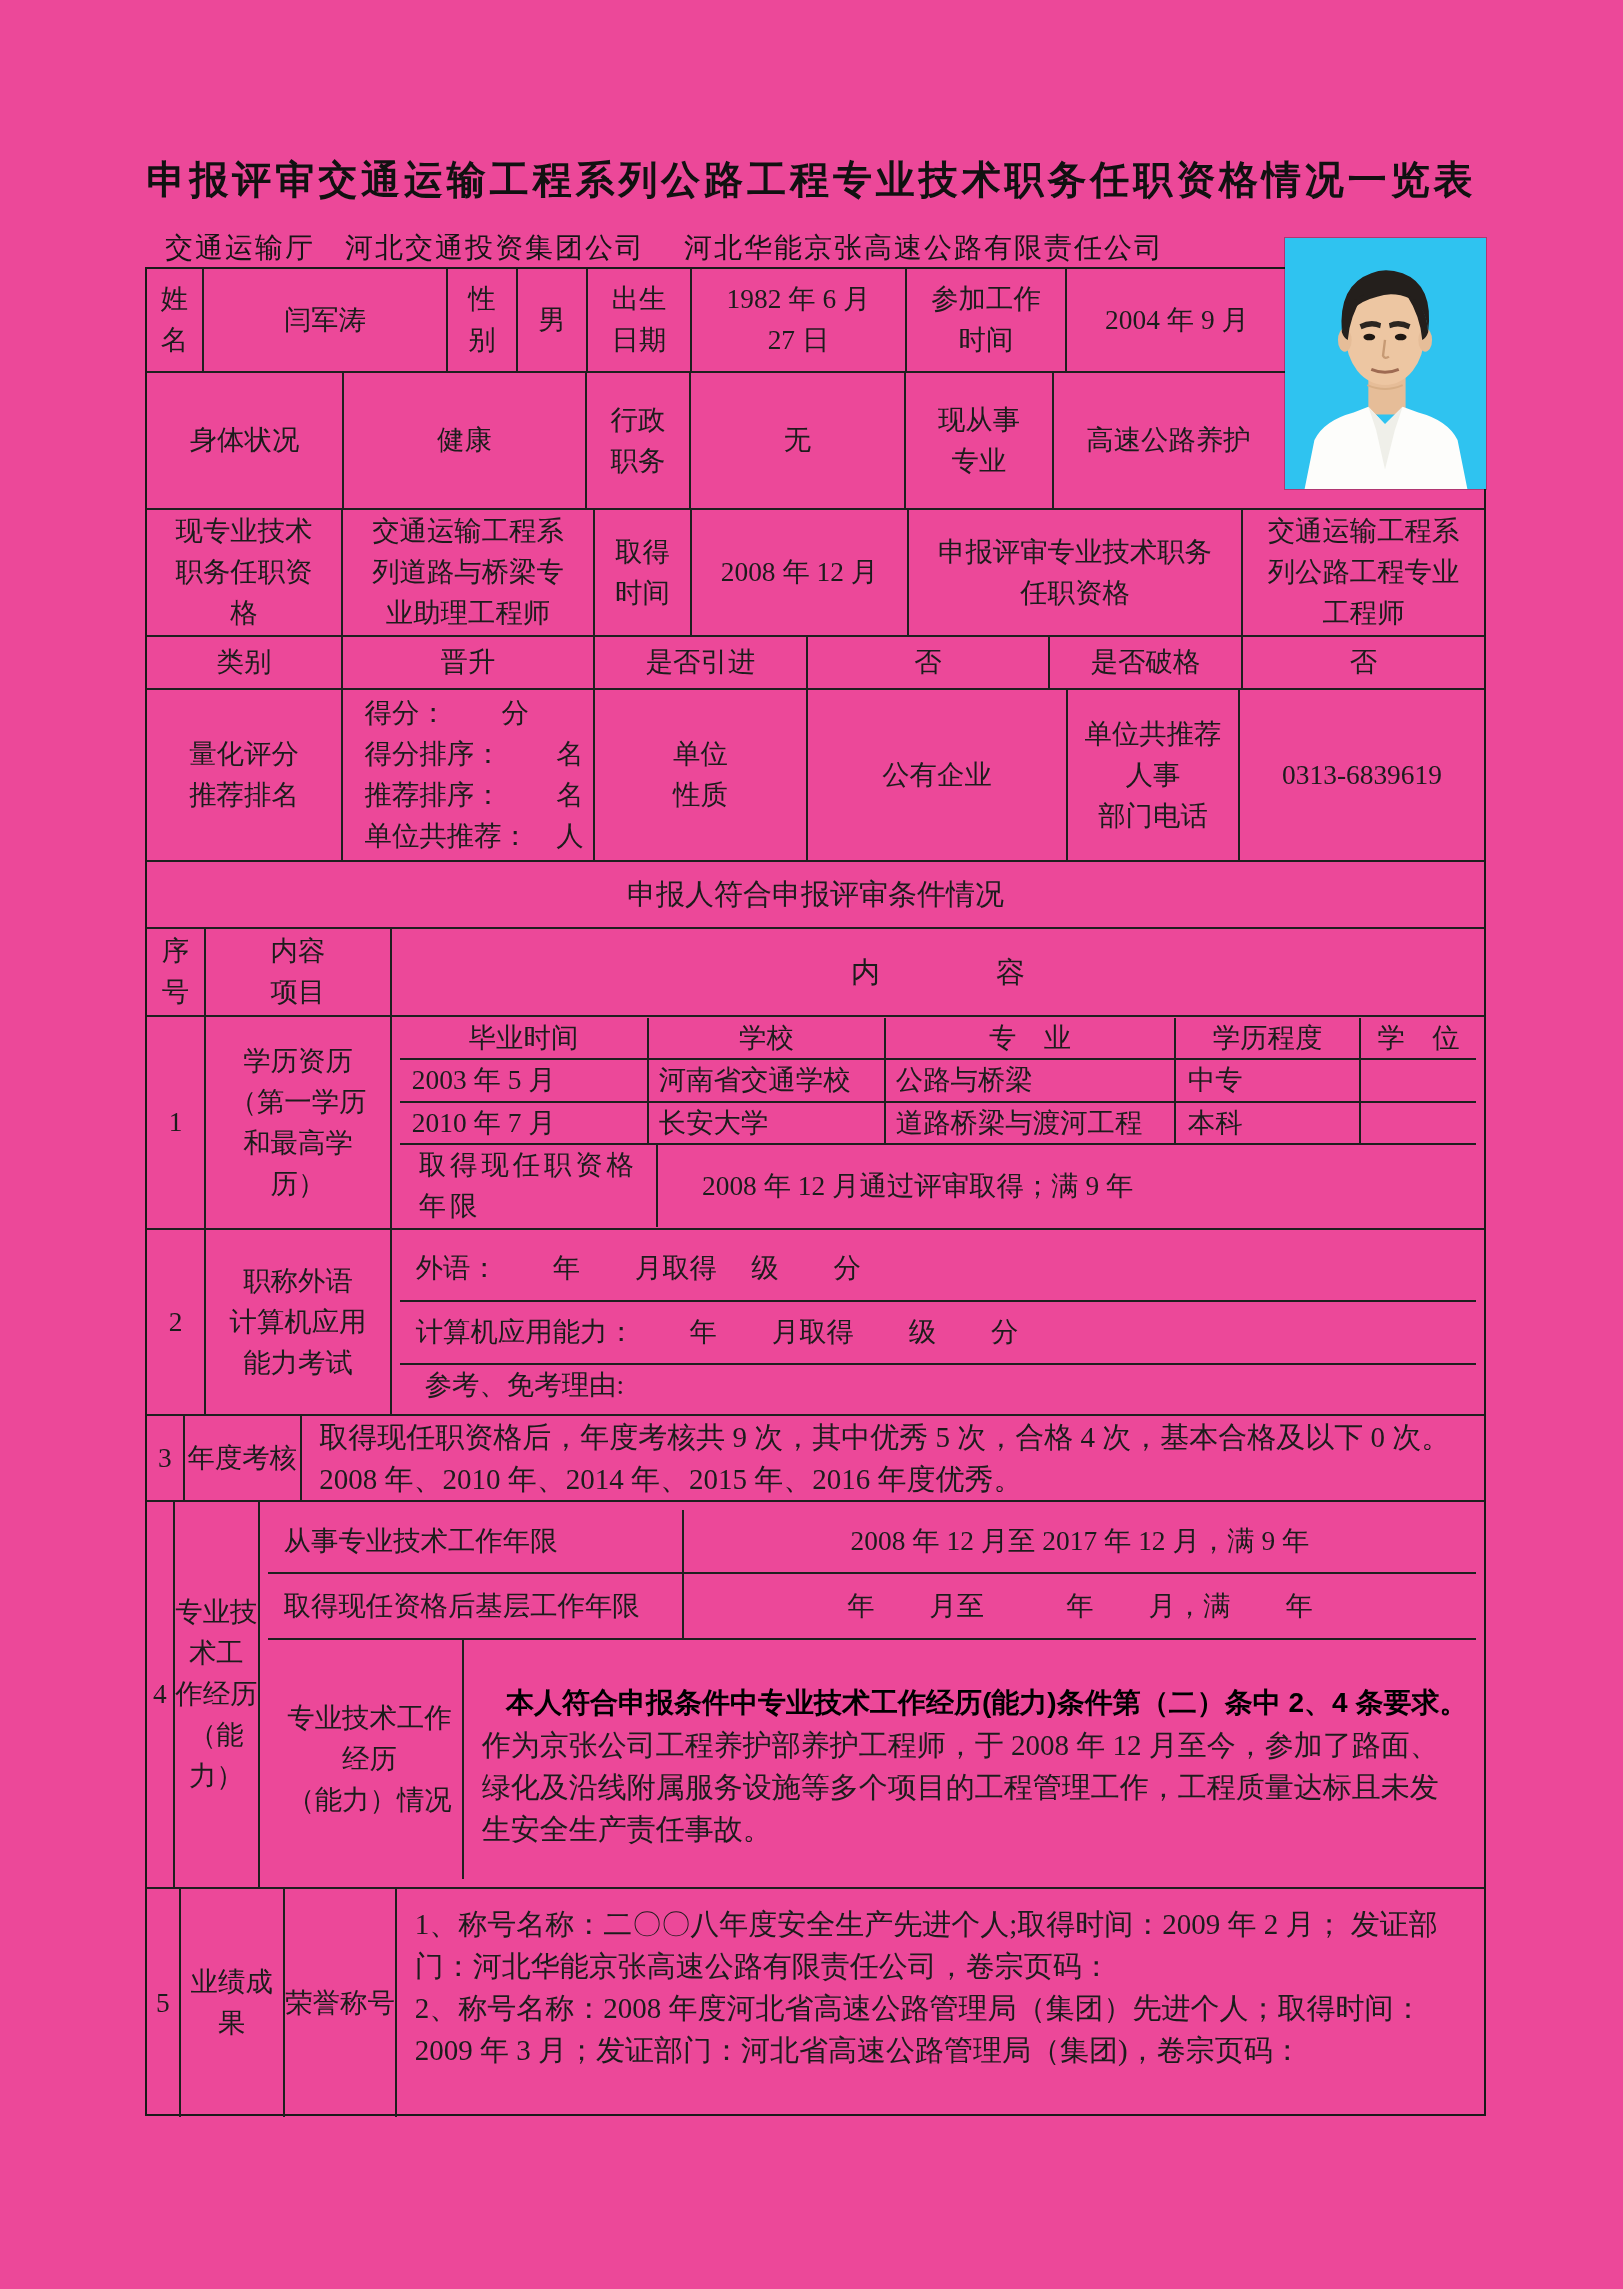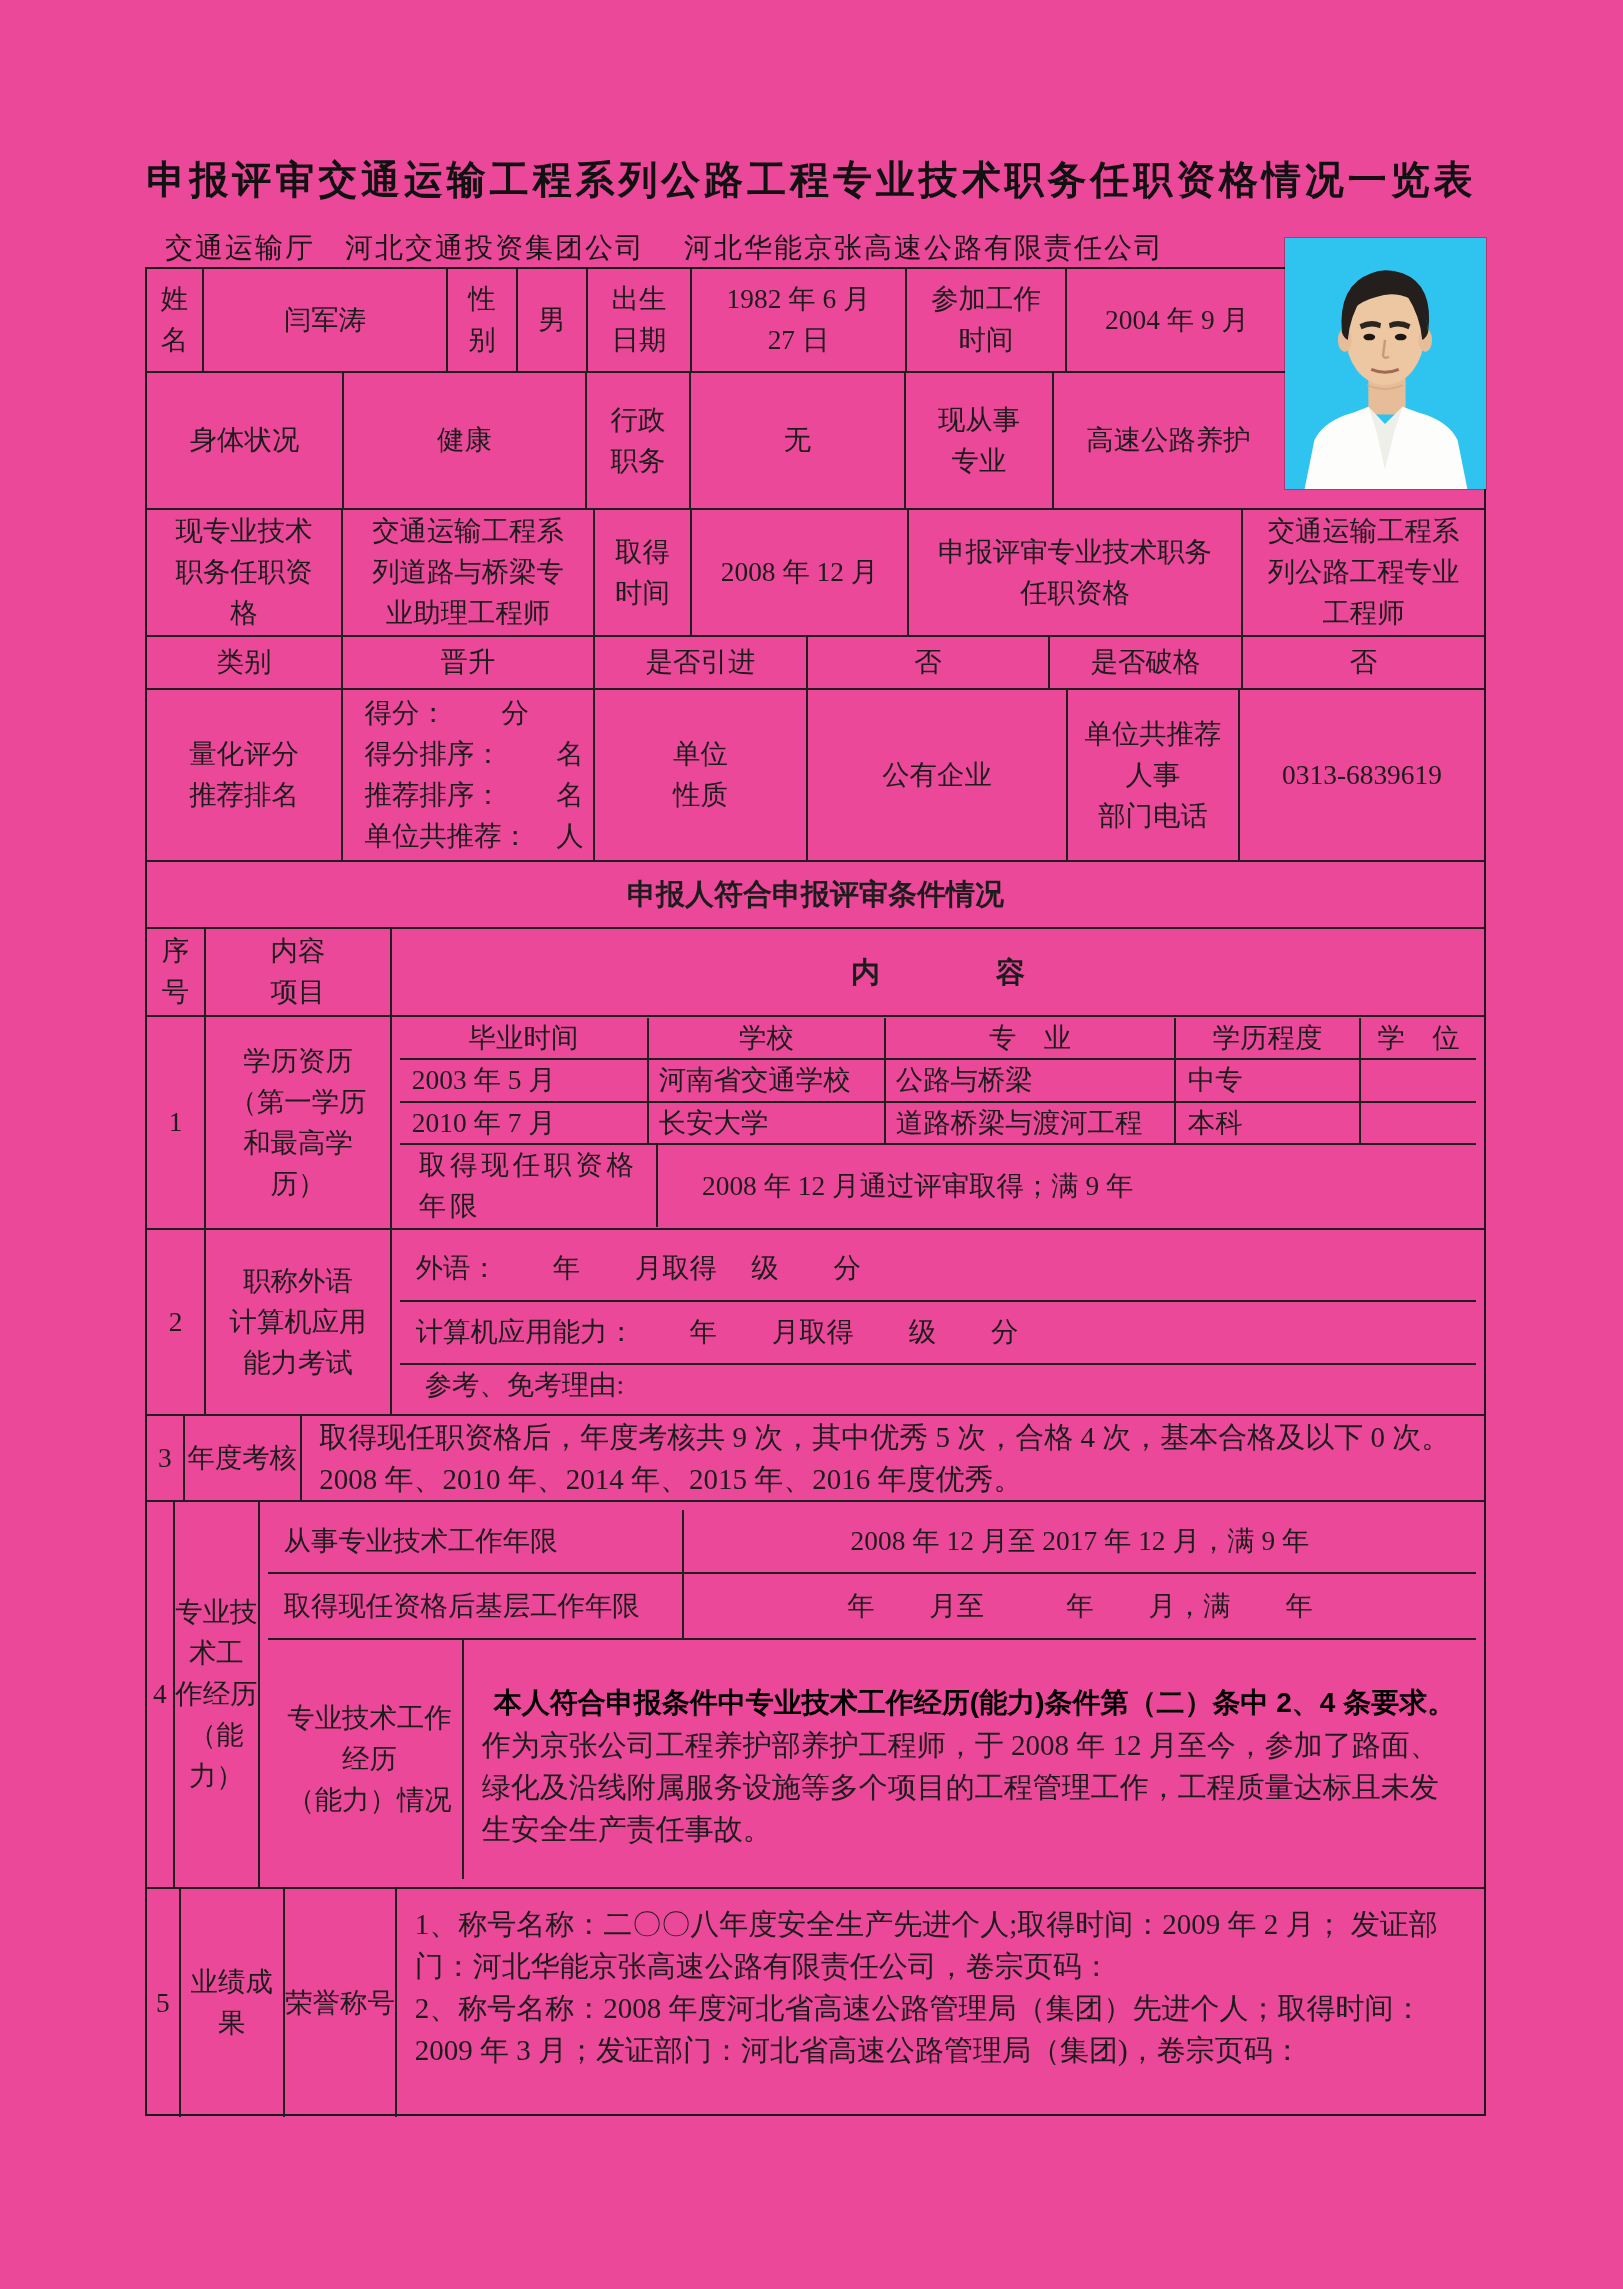--- a/index.html
+++ b/index.html
@@ -30,21 +30,21 @@
     display:flex; align-items:center; justify-content:center;
     text-align:center; font-size:27.4px; line-height:41px; white-space:pre-line;
   }
   .td.end { border-right:none; }
   .td.left { justify-content:flex-start; text-align:left; }
   .td.top { align-items:flex-start; }
   .grow { flex:1 1 auto; }
   .sub { display:flex; flex-direction:column; padding:8px; }
   .subrow { display:flex; width:100%; border-bottom:2px solid #1f1f1f; }
   .subrow.last { border-bottom:none; flex:1 1 auto;margin-left:18px; }
-  .big { font-size:29px;font-weight:bold; }
+  .big { font-size:29px; }
   .para { font-size:29px; line-height:42px; text-align:left; white-space:pre-line; }
   .bold-note {
     font-family:"Liberation Sans","DejaVu Sans",sans-serif; font-weight:bold;
     font-size:28px; line-height:43px; text-align:left; white-space:pre-line; color:#000;
   }
   .photo {
     position:absolute; left:1285px; top:238px; width:201px; height:251px;
     z-index:5; box-shadow:0 0 0 1px rgba(0,0,0,0.25);
   }
   .photo svg { display:block; width:100%; height:100%; }
@@ -211,21 +211,21 @@
           <div class="td left" style="width:416px; padding-left:15.7px">从事专业技术工作年限</div>
           <div class="td end grow">2008 年 12 月至 2017 年 12 月，满 9 年</div>
         </div>
         <div class="subrow" style="height:66px">
           <div class="td left" style="width:416px; padding-left:15.7px">取得现任资格后基层工作年限</div>
           <div class="td end grow">年　　月至　　　年　　月，满　　年</div>
         </div>
         <div class="subrow last">
           <div class="td" style="width:416px">专业技术工作经历
 （能力）情况</div>
-          <div class="td end grow top" style="flex-direction:column; align-items:center; padding:11.8px 17.6px 0 17.6px">
+          <div class="td end grow top" style="flex-direction:column; align-items:flex-end; padding:11.8px 17.6px 0 17.6px">
             <div class="bold-note">本人符合申报条件中专业技术工作经历(能力)条件第（二）条中 2、4 条要求。</div>
             <div class="para">作为京张公司工程养护部养护工程师，于 2008 年 12 月至今，参加了路面、绿化及沿线附属服务设施等多个项目的工程管理工作，工程质量达标且未发生安全生产责任事故。</div>
           </div>
         </div>
       </div>
     </div>
 
     <div class="tr last" style="height:228px">
       <div class="td" style="width:59px">5</div>
       <div class="td" style="width:186px">业绩成果</div>

